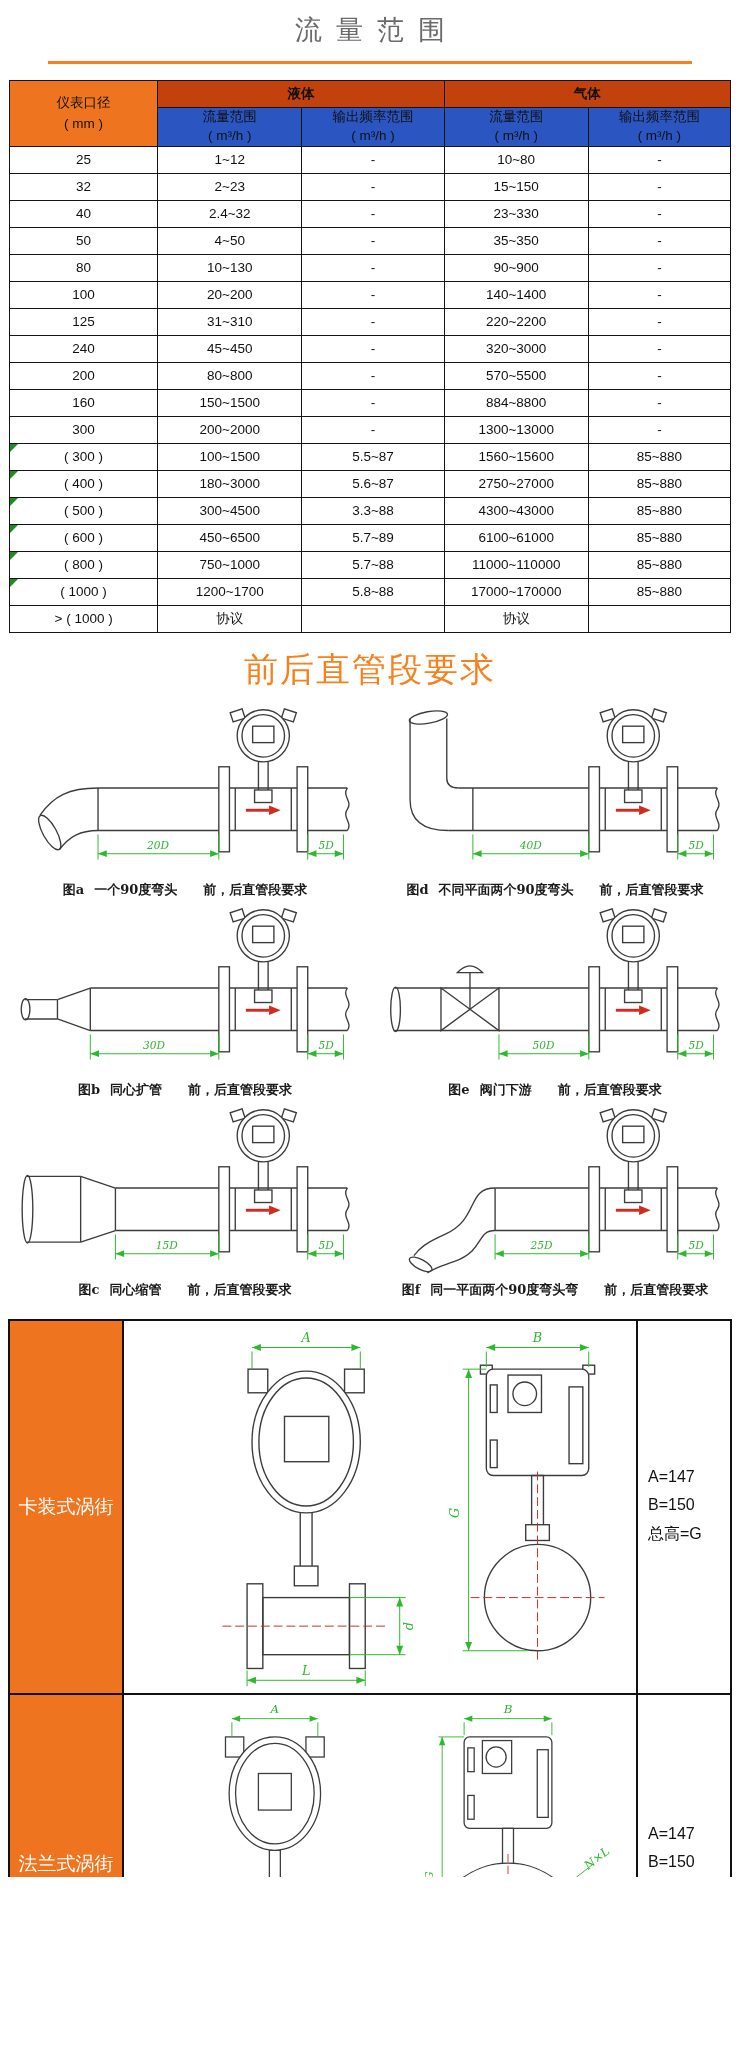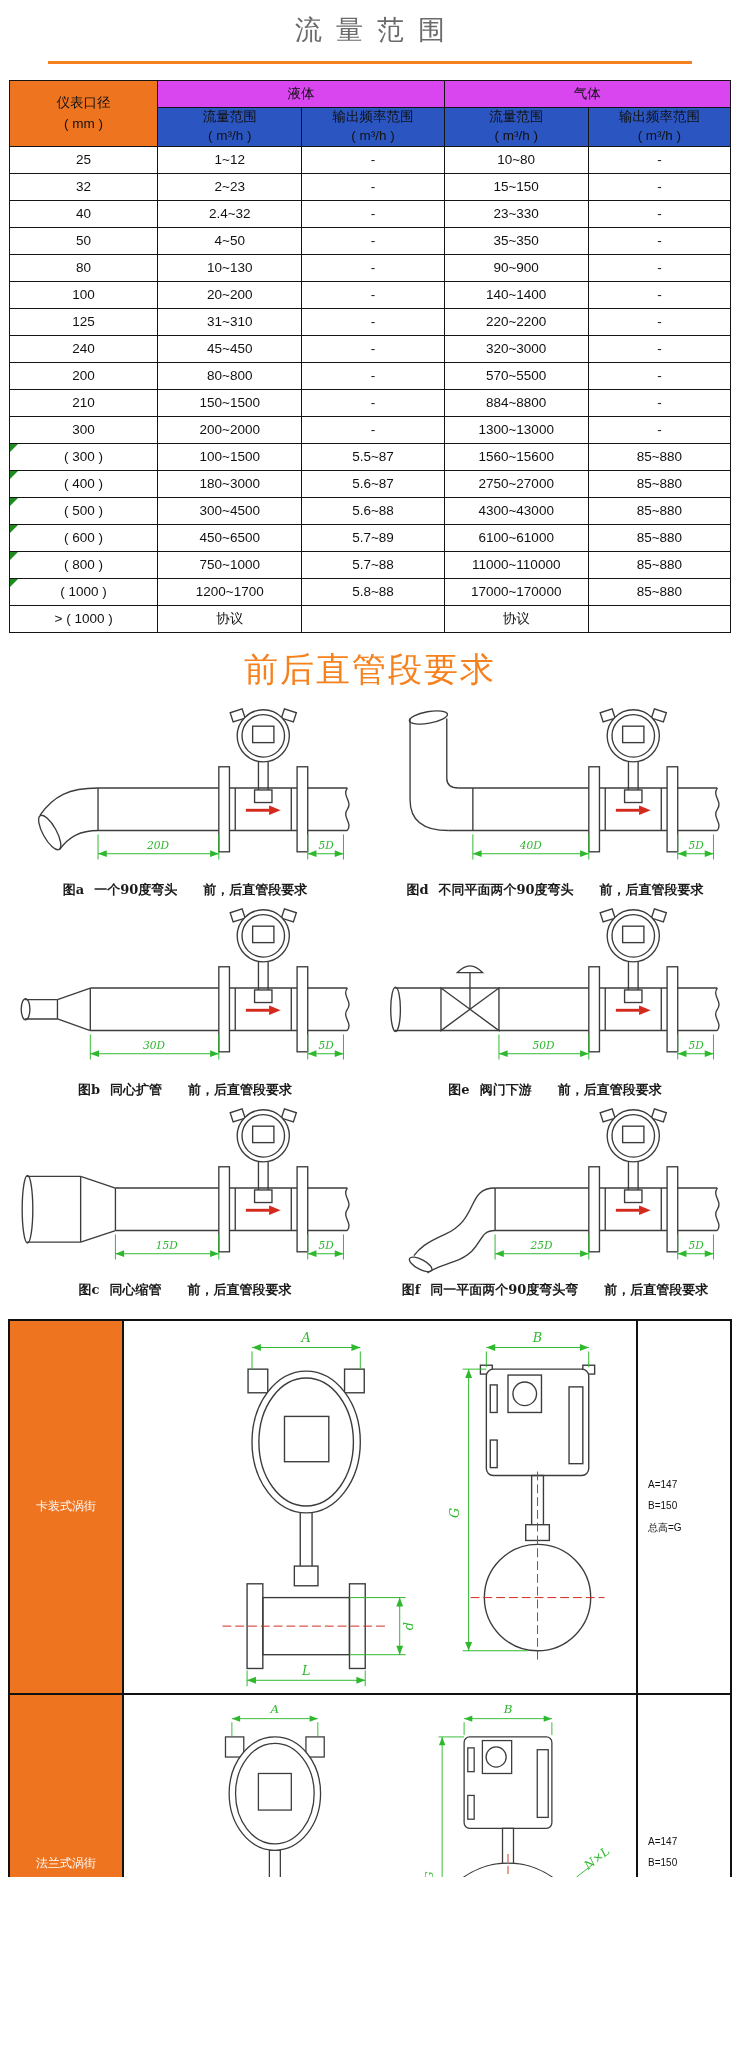--- a/index.html
+++ b/index.html
@@ -9,21 +9,21 @@
   
   .hdr{text-align:center;padding-top:12px;}
   .hdr h1{margin:0;font:400 27px "DejaVu Serif",serif;color:#6b6b6b;letter-spacing:14px;text-indent:14px;}
   .hdr .sub{margin-top:3px;font-size:8px;color:#b3b3b3;letter-spacing:3px;}
   .divider{height:3px;background:#f5821f;margin:13px 48px 0 48px;}
 
   
   table.flow{border-collapse:collapse;margin:16px auto 0 auto;width:722px;table-layout:fixed;}
   table.flow td{border:1px solid #141414;text-align:center;vertical-align:middle;
     font-size:13.5px;color:#111;height:26px;padding:0;position:relative;overflow:hidden;}
-  td.h1{background:#d946ef;color:#fff;font-size:14px;height:32px;}
+  td.h1{background:#c2410c;color:#fff;font-size:14px;height:32px;font-weight:bold;}
   td.h2{background:#2b55c0;color:#fff;font-size:13px;height:46px;line-height:1.4;}
   td.hd{background:#ee7420;color:#fff;font-size:14px;line-height:1.6;}
   tr.mk td:first-child::before{content:'';position:absolute;top:0;left:0;width:0;height:0;
     border-top:8px solid #1e8c1e;border-right:8px solid transparent;}
 
   
   .sp-title{margin:14px 0 0 0;text-align:center;font-weight:400;font-size:34px;color:#f5821f;letter-spacing:2px;}
   .sp-sub{margin-top:5px;text-align:center;font-size:8px;color:#c8c8c8;letter-spacing:.6px;line-height:1.6;}
   .figs{display:flex;flex-wrap:wrap;margin-top:10px;}
   .fig{width:50%;box-sizing:border-box;text-align:center;margin-bottom:4px;}
@@ -36,24 +36,24 @@
   .dim text{fill:#2db82d;stroke:none;font:italic 11px "DejaVu Serif",serif;text-anchor:middle;}
   .red-dash{stroke:#d42a1e;stroke-width:1;stroke-dasharray:9 4;}
 
   
   .dim-table{margin:16px 8px 0 8px;border:2px solid #111;}
   .drow{display:flex;}
   .drow+.drow{border-top:2px solid #111;}
   .drow1{height:372px;}
   .drow2{height:338px;}
   .dlabel{width:112px;background:#ee7420;color:#fff;display:flex;align-items:center;justify-content:center;
-    font-size:12px;border-right:2px solid #111;flex:none;}
+    font-size:19px;border-right:2px solid #111;flex:none;}
   .ddraw{flex:1;display:flex;align-items:center;justify-content:center;overflow:hidden;}
   .dinfo{width:82px;border-left:2px solid #111;display:flex;flex-direction:column;justify-content:center;
-    gap:10px;padding-left:10px;font-size:10px;color:#111;flex:none;}
+    gap:10px;padding-left:10px;font-size:16px;color:#111;flex:none;}
   .bdim text{fill:#2db82d;stroke:none;font:italic 13px "DejaVu Serif",serif;text-anchor:middle;}
   .bdim line{stroke:#2db82d;stroke-width:1;}
   .bdim polygon{fill:#2db82d;stroke:none;}
 </style>
 </head>
 <body>
 
 <svg width="0" height="0" style="position:absolute" aria-hidden="true">
   <defs>
     <g id="meterSym">
@@ -177,21 +177,21 @@
           <td>-</td>
         </tr>
     <tr>
           <td>200</td>
           <td>80~800</td>
           <td>-</td>
           <td>570~5500</td>
           <td>-</td>
         </tr>
     <tr>
-          <td>210</td>
+          <td>160</td>
           <td>150~1500</td>
           <td>-</td>
           <td>884~8800</td>
           <td>-</td>
         </tr>
     <tr>
           <td>300</td>
           <td>200~2000</td>
           <td>-</td>
           <td>1300~13000</td>
@@ -207,21 +207,21 @@
     <tr class="mk">
           <td>( 400 )</td>
           <td>180~3000</td>
           <td>5.6~87</td>
           <td>2750~27000</td>
           <td>85~880</td>
         </tr>
     <tr class="mk">
           <td>( 500 )</td>
           <td>300~4500</td>
-          <td>5.6~88</td>
+          <td>3.3~88</td>
           <td>4300~43000</td>
           <td>85~880</td>
         </tr>
     <tr class="mk">
           <td>( 600 )</td>
           <td>450~6500</td>
           <td>5.7~89</td>
           <td>6100~61000</td>
           <td>85~880</td>
         </tr>

